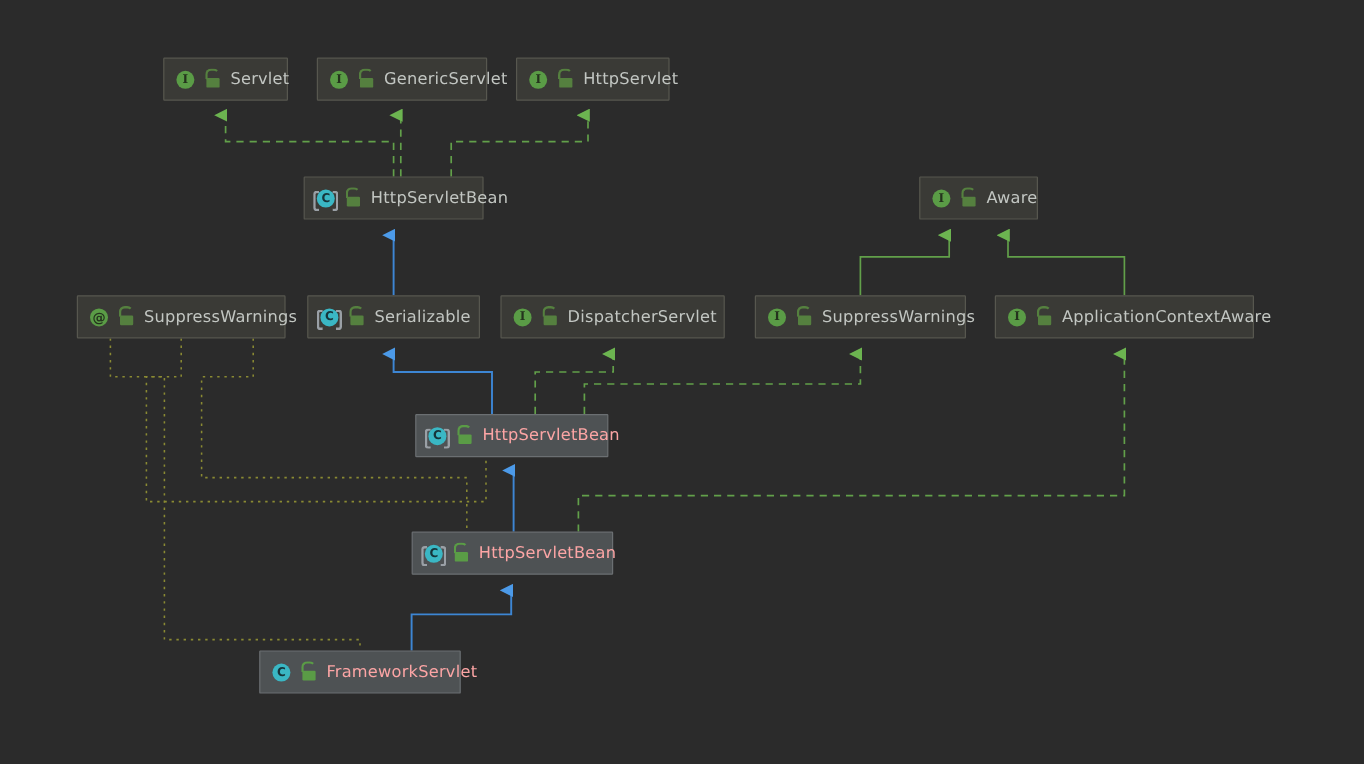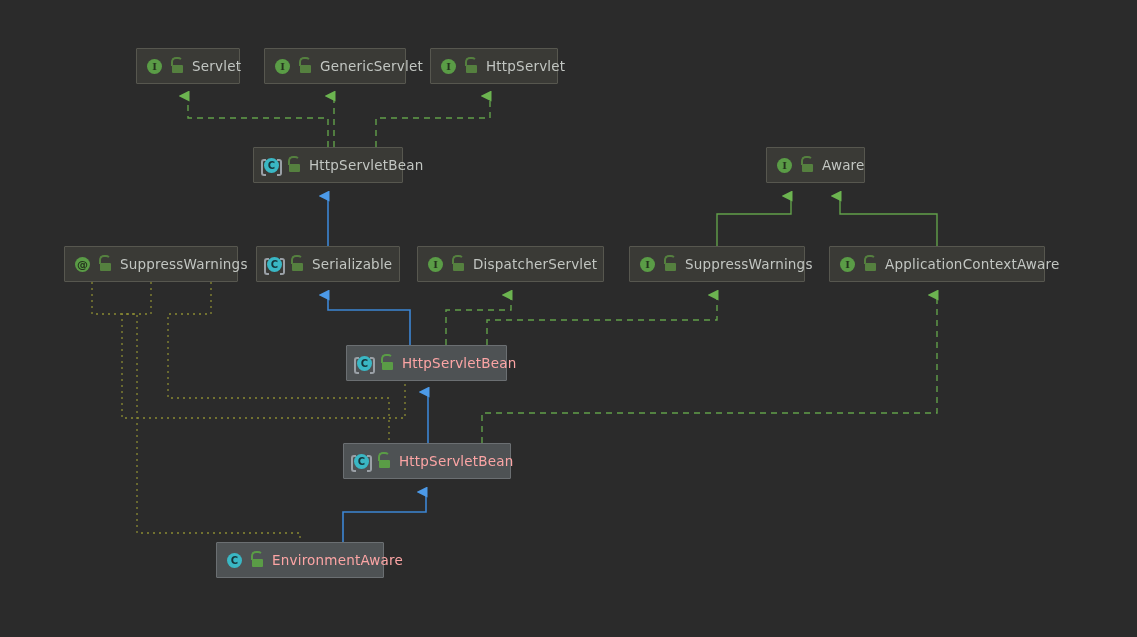--- a/index.html
+++ b/index.html
@@ -223,16 +223,16 @@
   </div>
 
   <div class="node hl" style="left:216px;top:542px;width:168px">
     <span class="ico ico-class">
         <span class="disc">C</span>
       </span>
     <span class="lock">
         <span class="shackle"></span>
         <span class="body"></span>
       </span>
-    <span class="label">EnvironmentAware</span>
+    <span class="label">FrameworkServlet</span>
   </div>
 
 </div>
 
 </body></html>

